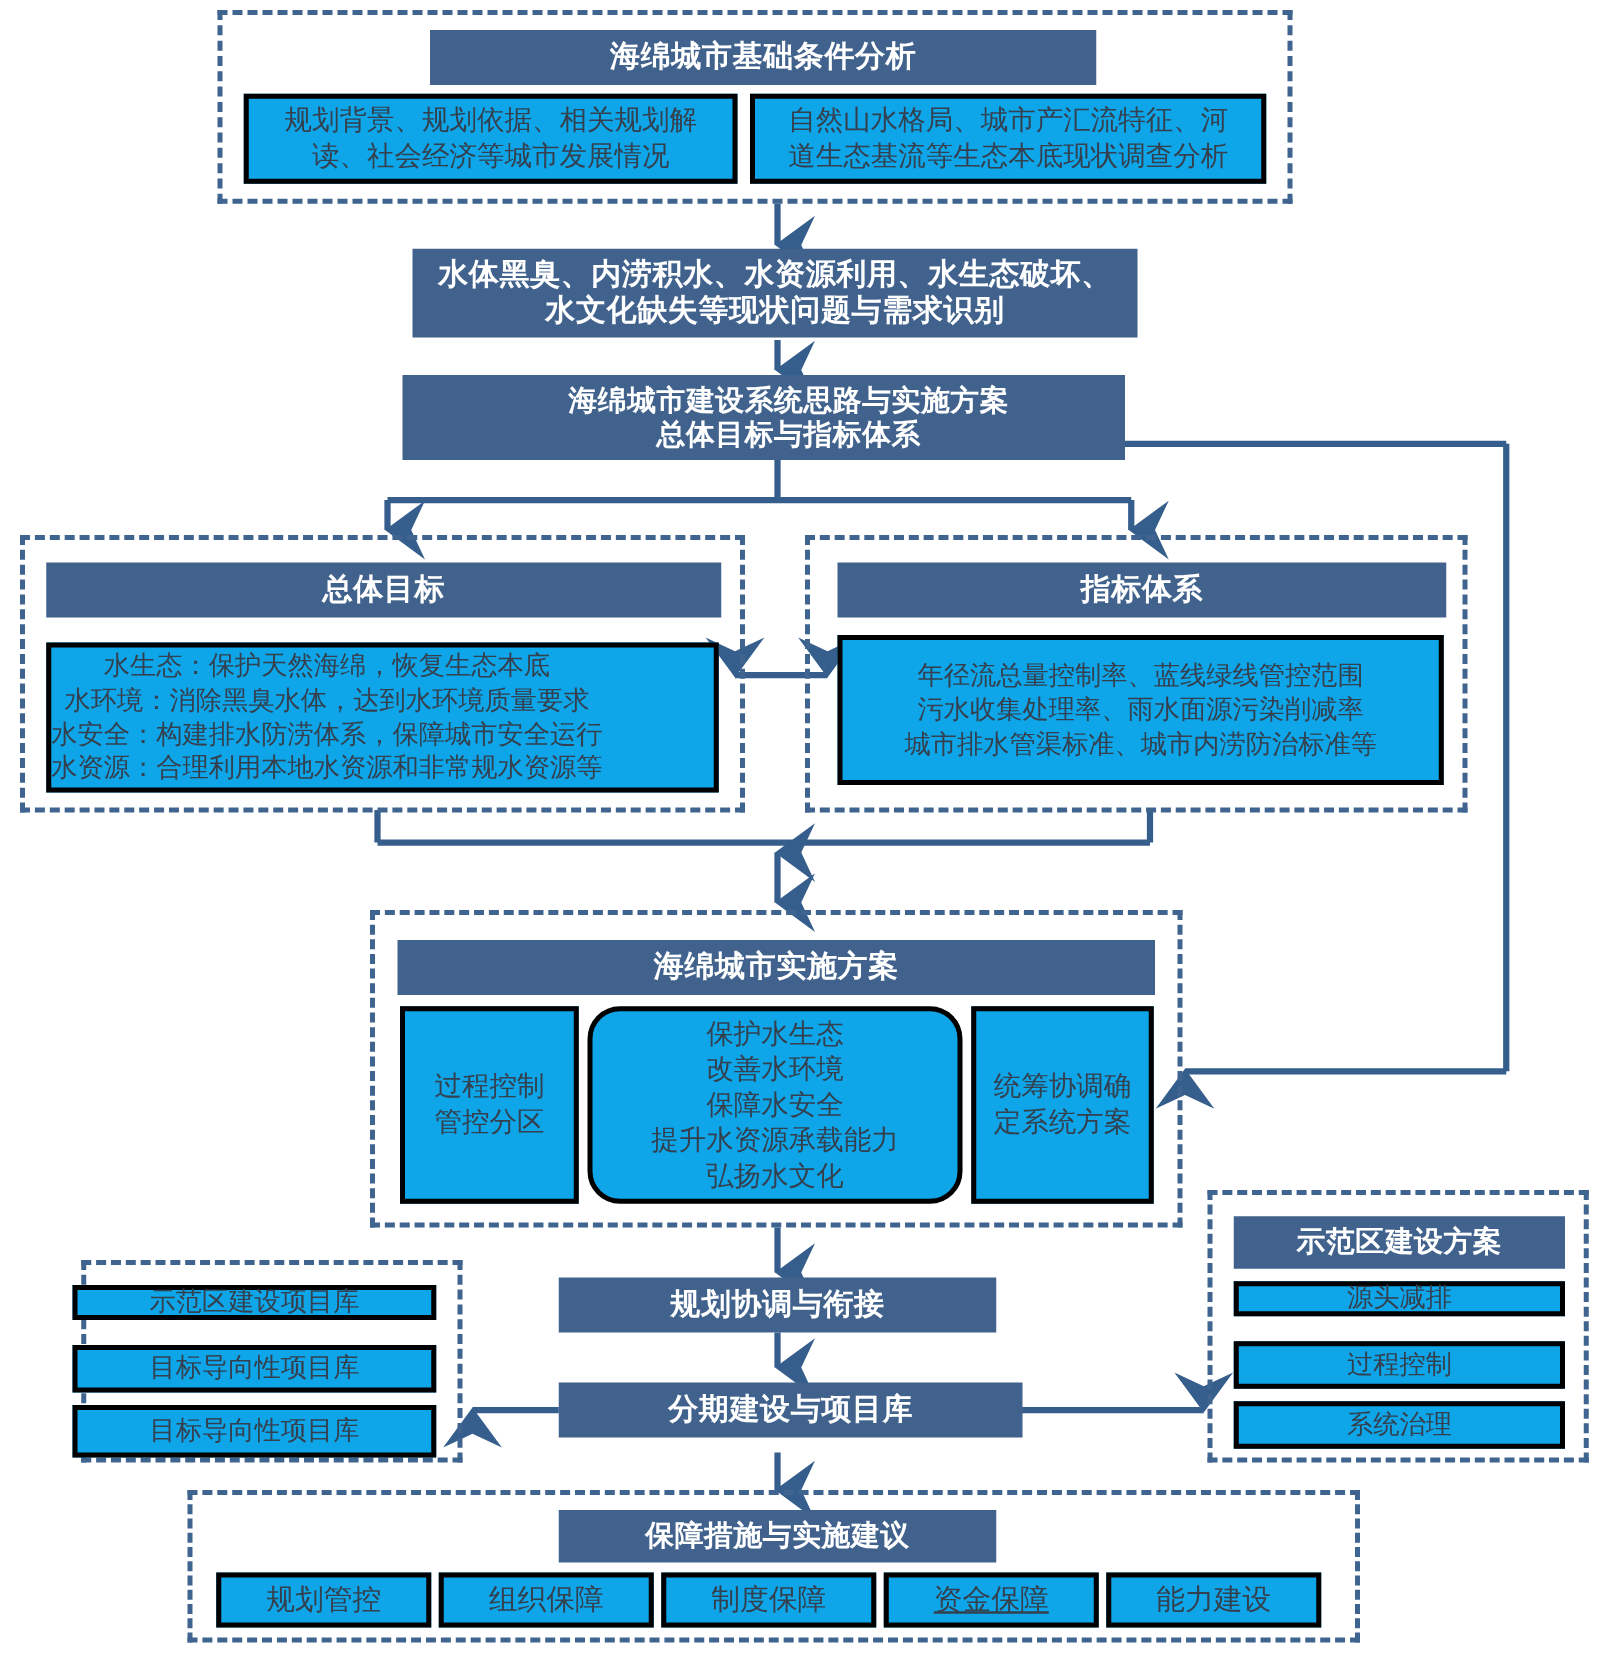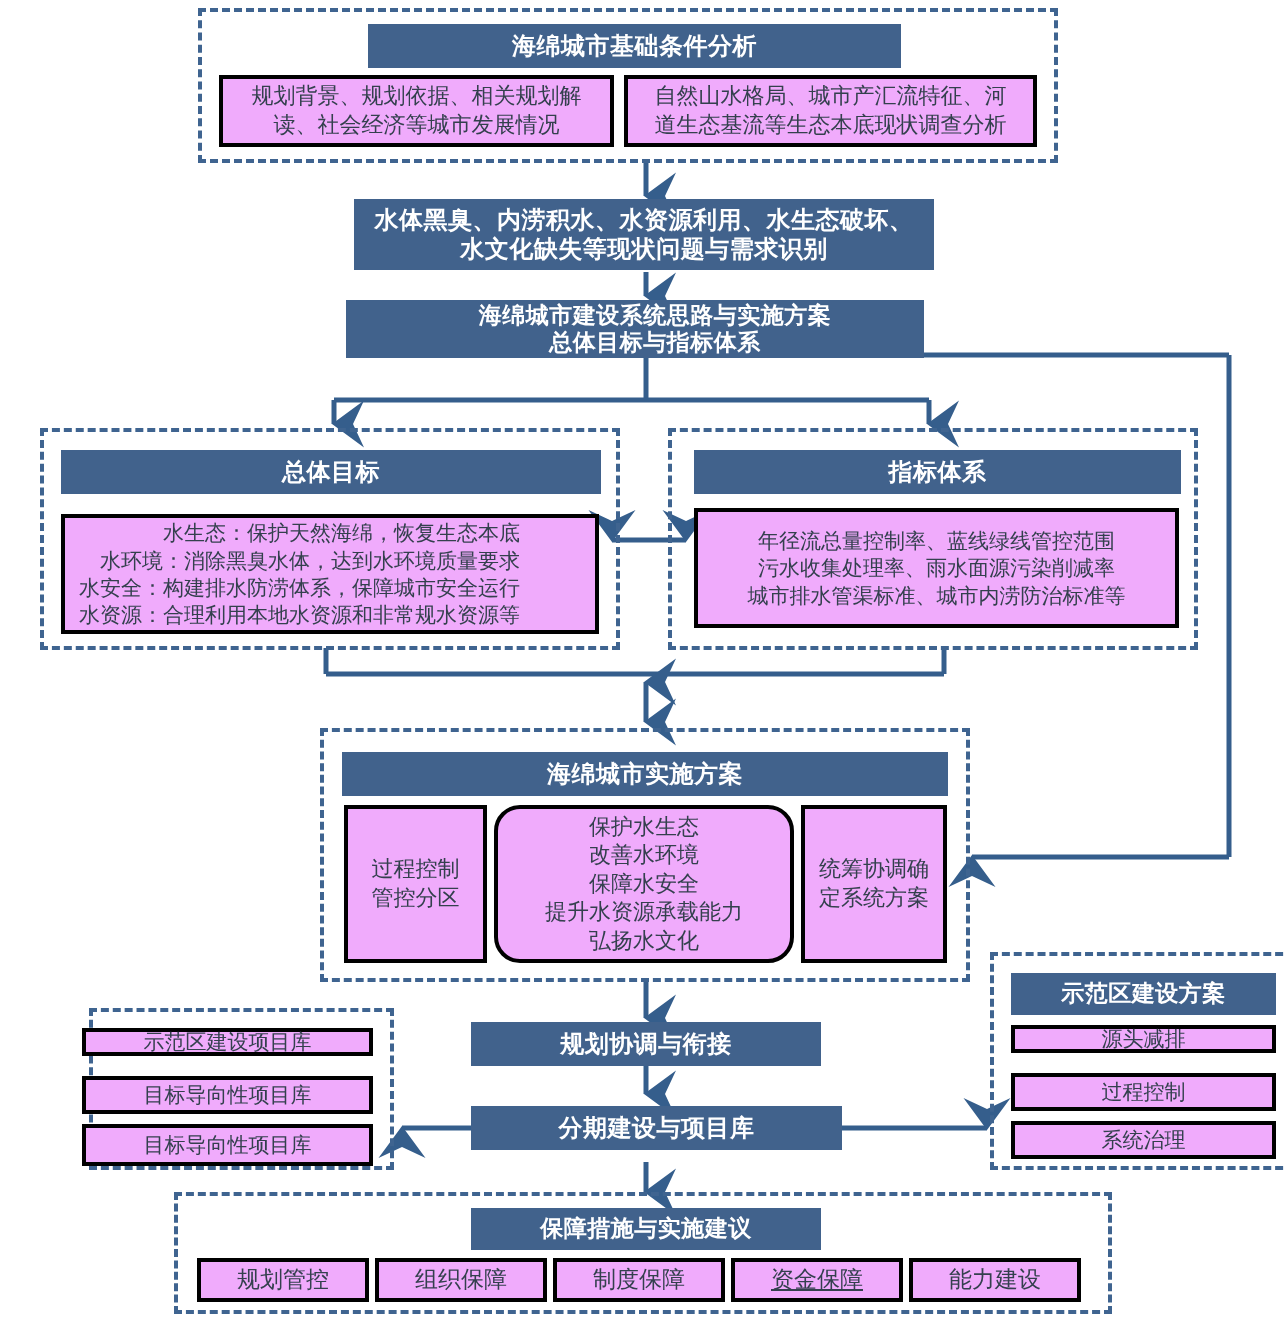--- a/index.html
+++ b/index.html
@@ -3,21 +3,21 @@
 <meta charset="utf-8">
 <style>
   * { box-sizing: border-box; margin: 0; padding: 0; }
   body {
     width: 1287px; height: 1323px;
     background: #ffffff;
     font-family: "Liberation Sans", "DejaVu Sans", sans-serif;
     position: relative;
     overflow: hidden;
   }
-  #canvas { position: absolute; inset: 0; margin-left: 24px; }
+  #canvas { position: absolute; inset: 0; }
 
   .svg-layer { position: absolute; left: 0; top: 0; width: 1287px; height: 1323px; pointer-events: none; }
 
   
   .group {
     position: absolute;
     border: 4px dashed #3F6490;
     background: transparent;
   }
 
@@ -31,30 +31,30 @@
     align-items: center;
     justify-content: center;
     text-align: center;
     line-height: 1.18;
     letter-spacing: 0.5px;
   }
 
   
   .cell {
     position: absolute;
-    background: #f0abfc;
+    background: #0ea5e9;
     border: 4px solid #000000;
     color: #34404E;
     display: flex;
     align-items: center;
     justify-content: center;
     text-align: center;
     line-height: 1.30;
   }
-  .cell.left-align { justify-content: flex-start; text-align: right; padding-left: 14px; }
+  .cell.left-align { justify-content: flex-start; text-align: center; }
 
   .t24 { font-size: 24px; }
   .t23 { font-size: 23px; }
   .t22 { font-size: 22px; }
   .t21 { font-size: 21px; }
 
   .nowrap { white-space: pre; }
 </style>
 </head>
 <body>
@@ -115,21 +115,21 @@
   </div>
   <div class="banner t24" style="left:344px; top:24px; width:533px; height:44px;">海绵城市基础条件分析</div>
   <div class="cell t22 nowrap" style="left:195px; top:75px; width:395px; height:72px;">规划背景、规划依据、相关规划解
 读、社会经济等城市发展情况</div>
   <div class="cell t22 nowrap" style="left:600px; top:75px; width:413px; height:72px;">自然山水格局、城市产汇流特征、河
 道生态基流等生态本底现状调查分析</div>
 
   <div class="banner t24 nowrap" style="left:330px; top:199px; width:580px; height:71px;">水体黑臭、内涝积水、水资源利用、水生态破坏、
 水文化缺失等现状问题与需求识别</div>
 
-  <div class="banner t23 nowrap" style="left:322px; top:300px; width:578px; height:58px;padding-left:40px;">海绵城市建设系统思路与实施方案
+  <div class="banner t23 nowrap" style="left:322px; top:300px; width:578px; height:68px;padding-left:40px;">海绵城市建设系统思路与实施方案
 总体目标与指标体系</div>
 
   <div class="group" style="left:16px; top:428px; width:580px; height:222px;">
   </div>
   <div class="banner t24" style="left:37px; top:450px; width:540px; height:44px;">总体目标</div>
   <div class="cell t21 left-align nowrap" style="left:37px; top:514px; width:538px; height:120px;">水生态：保护天然海绵，恢复生态本底
 水环境：消除黑臭水体，达到水环境质量要求
 水安全：构建排水防涝体系，保障城市安全运行
 水资源：合理利用本地水资源和非常规水资源等</div>
 

